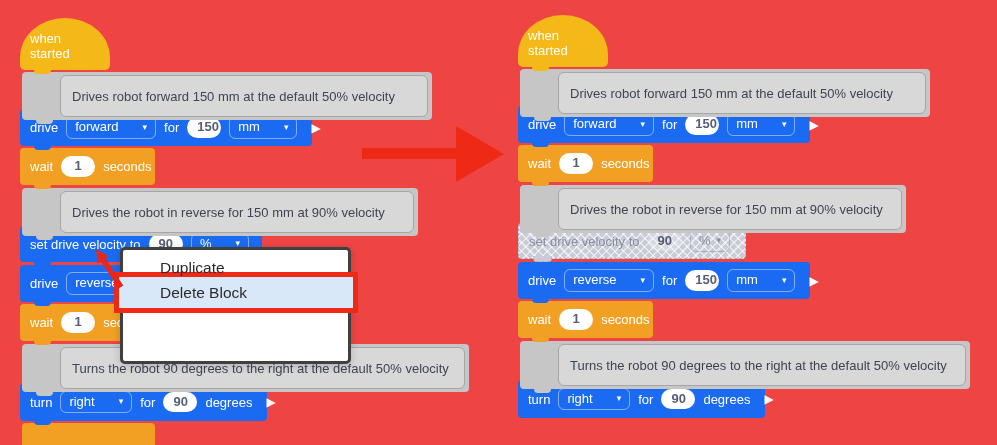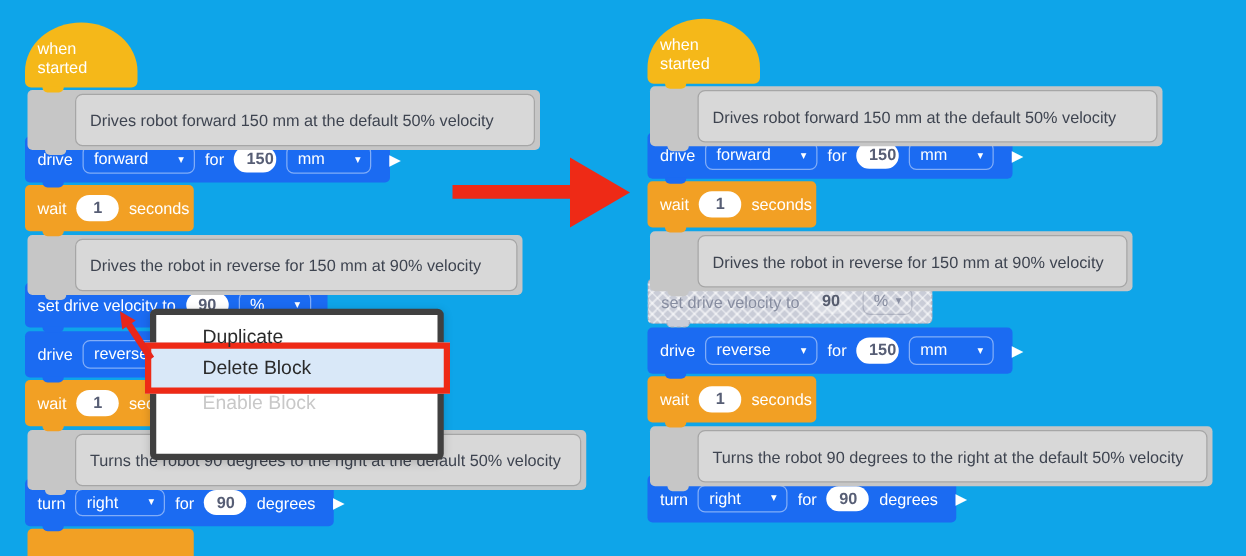--- a/index.html
+++ b/index.html
@@ -1,17 +1,17 @@
 <!DOCTYPE html>
 <html style="--block-blue: #1B6BF2; --block-orange: #F2A024; --hat-yellow: #F5B819; --comment-gray: #C6C6C6; --disabled-fill: #C9CCD7; --highlight-red: #EE2A16; --menu-highlight: #D9E8F8; --arrow-red: #EE2A16;"><head>
 <meta charset="utf-8">
 <style>
   html,body{margin:0;padding:0;background:#fff;}
   .canvas{
-    position:relative;width:997px;height:445px;overflow:hidden;background:#0ea5e9;
+    position:relative;width:997px;height:445px;overflow:hidden;background:#ef4444;
     font-family:"Liberation Sans",sans-serif;
   }
   
   .block{
     position:absolute;display:flex;align-items:center;gap:8px;
     padding:0 10px;border-radius:4px;color:#fff;
     font-size:13px;font-weight:500;box-sizing:border-box;height:37px;
     z-index:var(--z,10);
   }
   .block::after{ 
@@ -63,21 +63,21 @@
   .disabled-block::after{
     background:var(--disabled-fill,#C9CCD7);border:1px dashed #ABAFC0;border-top:none;
   }
   .dd-dis{border:1px solid rgba(100,106,130,.30);border-radius:6px;padding:3px 8px;
     display:inline-flex;align-items:center;gap:6px;line-height:1.1;}
   .pill-dis{background:rgba(255,255,255,.25);color:#565C6E;border-radius:999px;
     padding:3px 10px;font-weight:700;min-width:14px;text-align:center;line-height:1.1;}
   
   .menu{
     position:absolute;left:120px;top:247px;width:225px;height:111px;
-    background:#fff;border:5px solid #404040;border-radius:5px;
+    background:#fff;border:3px solid #404040;border-radius:5px;
     box-shadow:0 2px 8px rgba(0,0,0,.18);z-index:60;overflow:visible;
   }
   .menu-item{
     position:absolute;left:0;right:0;height:26px;display:flex;align-items:center;
     padding-left:37px;font-size:15.5px;color:#2A2A2A;z-index:2;
   }
   .menu-item.disabled-item{color:#C8C8C8;}
   .red-box{
     position:absolute;left:-9px;top:22px;width:234px;height:31px;
     background:var(--menu-highlight,#D9E8F8);
@@ -175,21 +175,20 @@
     <span>degrees</span>
     <span class="play">▶</span>
   </div>
 
   <div class="block orange no-tab" style="left:22px;top:423px;width:133px;height:22px;border-radius:4px 4px 0 0;--z:30"></div>
 
   <div class="menu">
     <div class="red-box"></div>
     <div class="menu-item" style="top:5px">Duplicate</div>
     <div class="menu-item" style="top:29px;height:27px">Delete Block</div>
-    <div class="menu-item disabled-item" style="top:58px">Enable Block</div>
   </div>
 
   <svg class="cursor-arrow" width="40" height="50" viewBox="0 0 40 50">
     <line x1="15.2" y1="17.9" x2="33" y2="45" stroke="#E8261A" stroke-width="5.5"></line>
     <polygon points="8,7 9.8,21.5 20.6,14.3" fill="#E8261A"></polygon>
   </svg>
 
   <div class="big-arrow">
     <div class="shaft"></div>
       <div class="head"></div>

